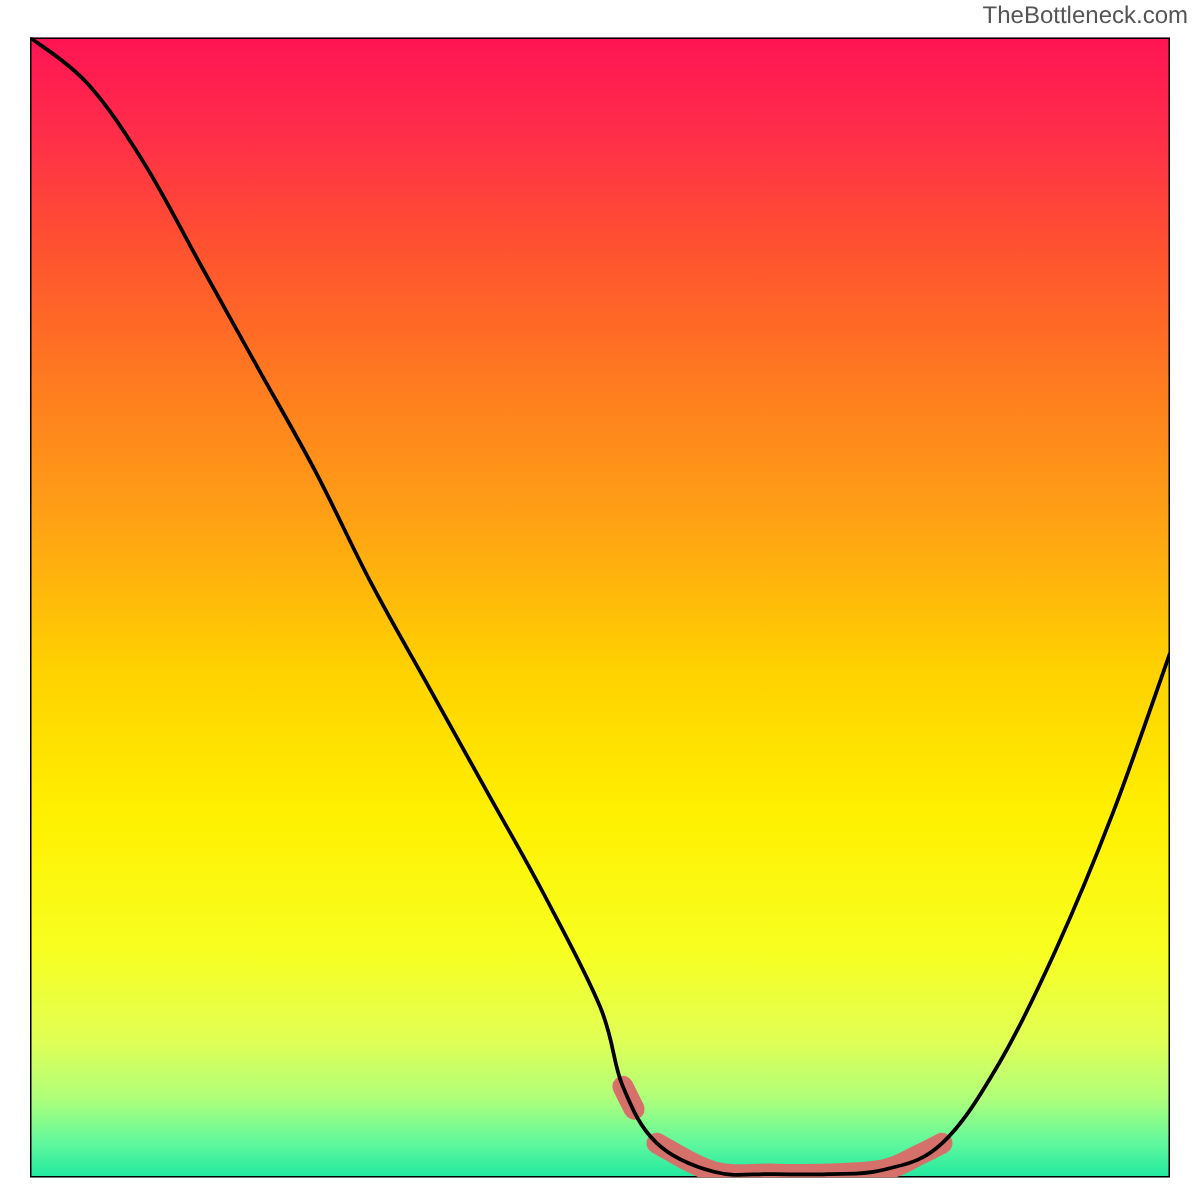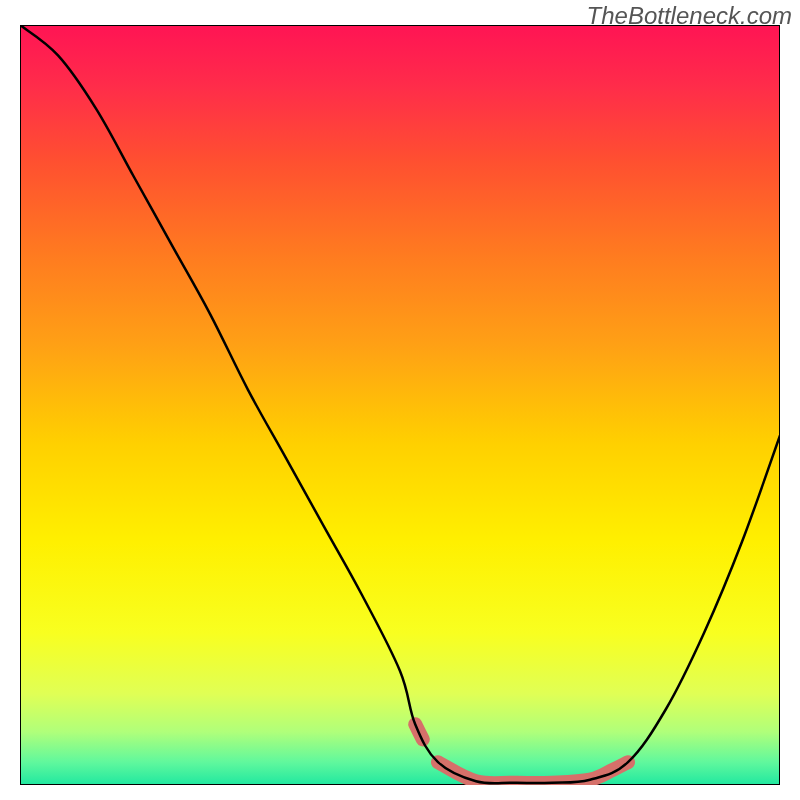--- a/index.html
+++ b/index.html
@@ -13,25 +13,24 @@
   }
   .container {
     position: relative;
     width: 800px;
     height: 800px;
   }
   .watermark {
     position: absolute;
     top: 2px;
     right: 8px;
-    font-size: 24px;
+    font-size: 16px;
     color: #555555;
     font-weight: 500;
     z-index: 10;
-    font-style: italic;
   }
   .plot-area {
     position: absolute;
     left: 20px;
     top: 25px;
     width: 760px;
     height: 760px;
   }
   svg {
     display: block;

